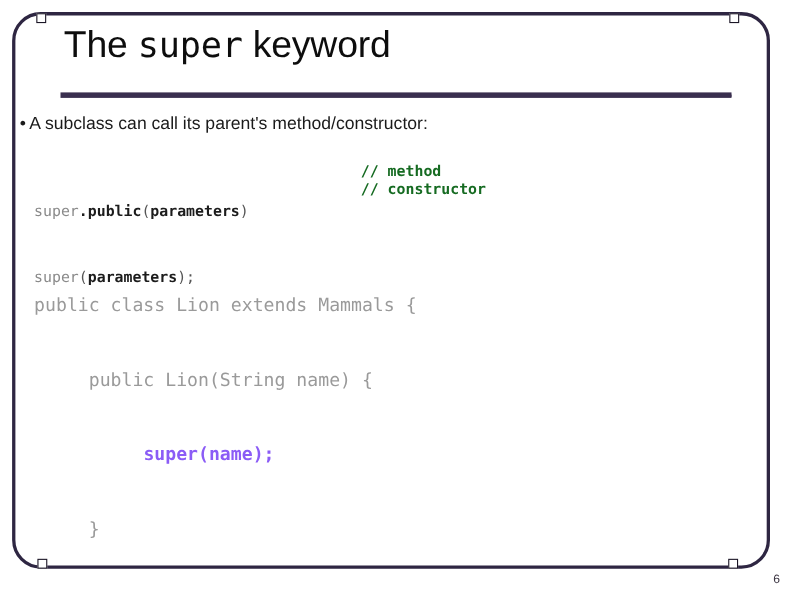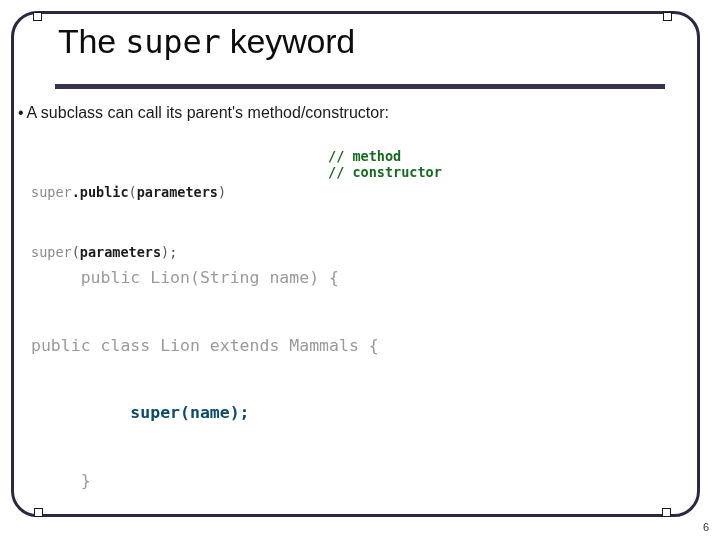--- a/index.html
+++ b/index.html
@@ -133,21 +133,21 @@
   #code-main {
     left: 31px;
     top: 222px;
     font-size: 16.5px;
     line-height: 22.5px;
     color: #9a9a9a;
   }
   #code-main .ln { display: block; height: 22.5px; }
   #code-main .ln.gap { height: 22px; }
   #code-main .hl {
-    color: #0c4a6e;
+    color: #8b5cf6;
     font-weight: bold;
   }
 
   
   #page-number {
     position: absolute;
     left: 703px;
     top: 521px;
     font-size: 11px;
     color: #3a3340;
@@ -172,22 +172,22 @@
   <div id="title-rule-tip"></div>
 
   <div id="bullet-line"><span class="dot">•</span><span>A subclass can call its parent's method/constructor:</span></div>
 
   <div id="code-sig" class="code">
     <span class="ln"><span class="kw">super</span><span class="strong">.public</span><span class="paren">(</span><span class="strong">parameters</span><span class="paren">)</span><span class="cmt">// method</span></span>
     <span class="ln"><span class="kw">super</span><span class="paren">(</span><span class="strong">parameters</span><span class="paren">)</span><span class="paren">;</span><span class="cmt">// constructor</span></span>
   </div>
 
   <div id="code-main" class="code">
+    <span class="ln">public class Lion extends Mammals {</span>
     <span class="ln">     public Lion(String name) {</span>
-    <span class="ln">public class Lion extends Mammals {</span>
     <span class="ln"><span>          </span><span class="hl">super(name);</span></span>
     <span class="ln">     }</span>
     <span class="ln gap"></span>
     
   </div>
 
   <div id="page-number">6</div>
 
 </div>
 

